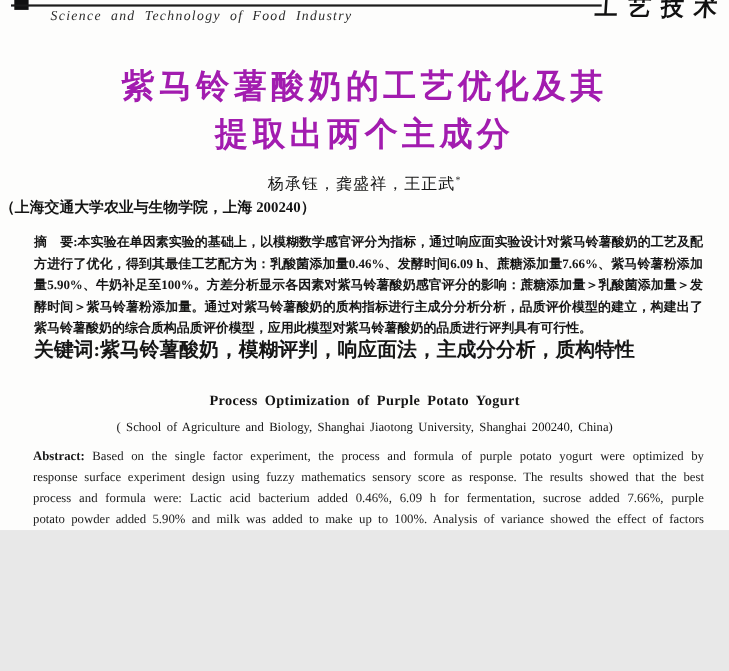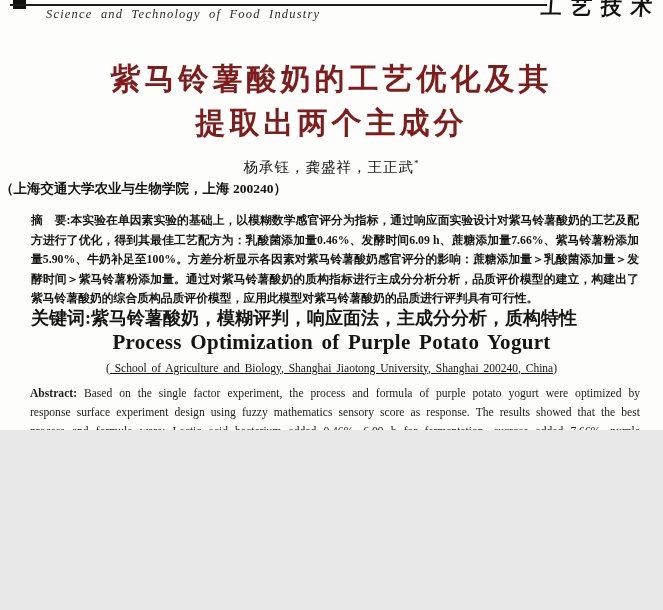--- a/index.html
+++ b/index.html
@@ -1,18 +1,18 @@
 <!DOCTYPE html>
 <html><head>
 <meta charset="utf-8">
 <style>
   html,body { margin:0; padding:0; background:#e8e8e8; }
   .page {
     position:relative;
-    width:663px; height:430px;
+    width:663px; height:482px;
     margin:0 auto;
     background:#fdfdfc;
     color:#141414;
     font-family:"Liberation Serif","DejaVu Serif",serif;
     overflow:hidden;
   }
   
   .corner-tab { position:absolute; left:13px; top:0; width:13px; height:9px; background:#111; }
   .header-rule { position:absolute; left:10px; top:4px; width:537px; height:2px; background:#1c1c1c; }
   .journal-name {
@@ -21,40 +21,40 @@
     color:#2a2a2a; word-spacing:4px;
   }
   .section-label {
     position:absolute; right:2px; top:-7px;
     font-size:21px; font-weight:700; letter-spacing:9px;
     color:#111; white-space:nowrap;
     font-family:"Liberation Sans",sans-serif;
     transform:skewX(-4deg);
   }
   
-  .title-cn { margin-top:57px; text-align:center; font-weight:700; font-size:30px; line-height:44px; letter-spacing:4px; color:#7f1d1d; }
+  .title-cn { margin-top:57px; text-align:center; font-weight:700; font-size:30px; line-height:44px; letter-spacing:4px; color:#a21caf; }
   .authors-cn { margin-top:13px; text-align:center; font-weight:400; font-size:14.5px; letter-spacing:1px; }
   .authors-cn sup { font-size:9px; }
   .affil-cn { margin-top:3px; text-align:left; font-weight:600; font-size:13.5px; }
   
   .abstract-cn {
     margin:13px 24px 0 31px;
     font-size:11.8px; line-height:19.6px;
     text-align:justify; font-weight:700; color:#161616;
   }
   .keywords-cn {
     margin:0 24px 0 31px;
     font-size:18px; line-height:19.6px; font-weight:700; color:#161616;
   }
   .inline-label { font-weight:700; }
   
-  .title-en { text-align:center; font-weight:700; font-size:21px; line-height:27px; letter-spacing:0.3px; word-spacing:3px; }
+  .title-en { margin-top:21px; text-align:center; font-weight:700; font-size:13px; line-height:27px; letter-spacing:0.3px; word-spacing:3px; }
   .authors-en { margin-top:8px; text-align:center; font-weight:700; font-size:12.5px; word-spacing:2px; }
   .authors-en sup { font-size:8px; }
-  .affil-en { margin-top:6px; text-align:center; font-size:11.5px; word-spacing:2px;text-decoration:underline; }
+  .affil-en { margin-top:6px; text-align:center; font-size:11.5px; word-spacing:2px; }
   .abstract-en {
     margin:10px 23px 0 30px;
     font-size:11.6px; line-height:19px;
     text-align:justify; word-spacing:2.5px; color:#1a1a1a;
   }
   p { margin:0; }
 </style>
 </head>
 <body>
 

